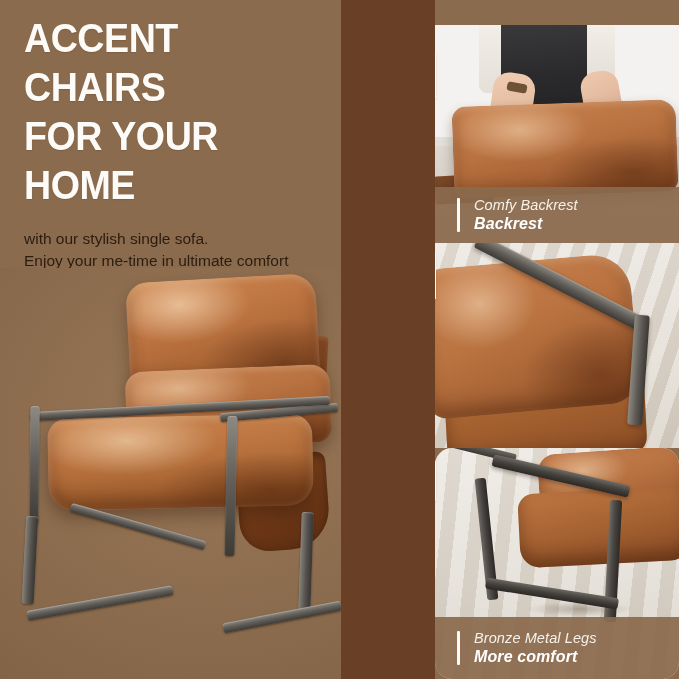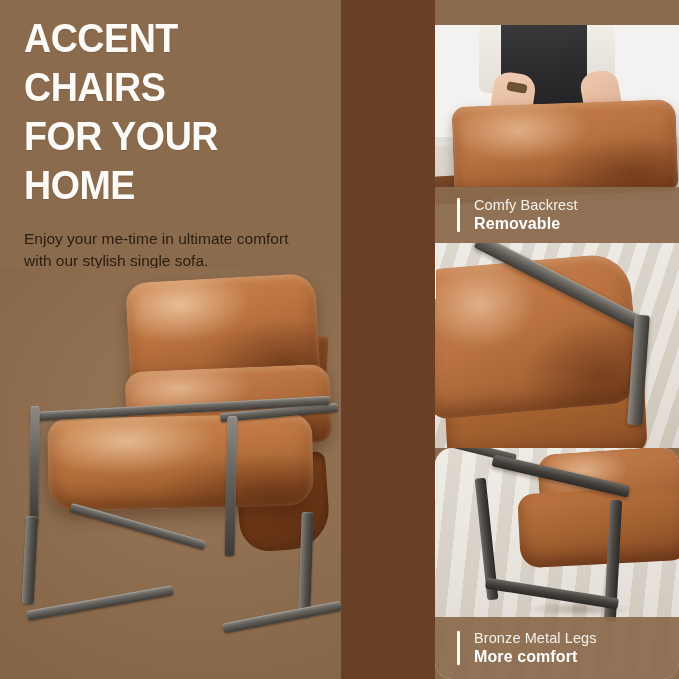--- a/index.html
+++ b/index.html
@@ -109,21 +109,21 @@
   .card{position:absolute;left:0;width:244px;overflow:hidden;background:#8b6b4d;}
   .card-1{top:25px;height:218px;}
   .card-2{top:243px;height:205px;}
   .card-3{top:448px;height:231px;border-radius:17px;}
 
   .card-photo{position:absolute;left:0;top:0;width:244px;height:100%;overflow:hidden;}
   .caption{position:absolute;left:0;bottom:0;width:244px;height:56px;
     background:rgba(139,107,77,.93);display:flex;align-items:center;}
   .card-3 .caption{height:62px;}
   .accent-bar{width:3px;height:34px;background:#fdfbf7;margin-left:22px;flex:0 0 auto;border-radius:1px;}
-  .cap-text{margin-left:14px;display:flex;flex-direction:column;justify-content:center;}
+  .cap-text{margin-left:14px;display:flex;flex-direction:column;justify-content:center;font-style:italic;}
   .cap-title{color:#f6f1ea;font-size:14.5px;line-height:18px;font-weight:400;letter-spacing:.1px;}
   .cap-sub{color:#ffffff;font-size:16px;line-height:20px;font-weight:700;letter-spacing:.1px;}
 
   .badge{position:absolute;left:-37px;width:38px;height:46px;
     background:#fdfbf7;border-radius:23px 0 0 23px;
     display:flex;align-items:center;justify-content:center;
     box-shadow:-1px 1px 3px rgba(40,22,10,.25);z-index:6;}
   .badge-1{top:27px;}
   .badge-2{top:10px;}
   .badge-3{top:7px;}
@@ -228,22 +228,22 @@
   <div class="left-panel">
 
     <div class="headline">
       <span class="headline-line">ACCENT</span>
       <span class="headline-line">CHAIRS</span>
       <span class="headline-line">FOR YOUR</span>
       <span class="headline-line">HOME</span>
     </div>
 
     <div class="subtitle">
+      <span>with our stylish single sofa.</span>
       <span>Enjoy your me-time in ultimate comfort</span>
-      <span>with our stylish single sofa.</span>
     </div>
 
     <div class="hero">
       <div class="hero-stage"></div>
       <div class="chair">
         <div class="strap"></div>
         <div class="cush back-cushion"></div>
         <div class="cush mid-cushion"></div>
         <div class="sling"></div>
         <div class="cush seat-cushion"></div>
@@ -280,21 +280,21 @@
           <div class="s1-cushion"></div>
         </div>
       </div>
       <div class="badge badge-1">
         
       </div>
       <div class="caption">
         <div class="accent-bar"></div>
         <div class="cap-text">
           <div class="cap-title">Comfy Backrest</div>
-          <div class="cap-sub">Removable</div>
+          <div class="cap-sub">Backrest</div>
         </div>
       </div>
     </div>
 
     <div class="card card-2">
       <div class="card-photo">
         <div class="scene2">
           <div class="s2-floor"></div>
           <div class="s2-leather2"></div>
           <div class="s2-leather"></div>

